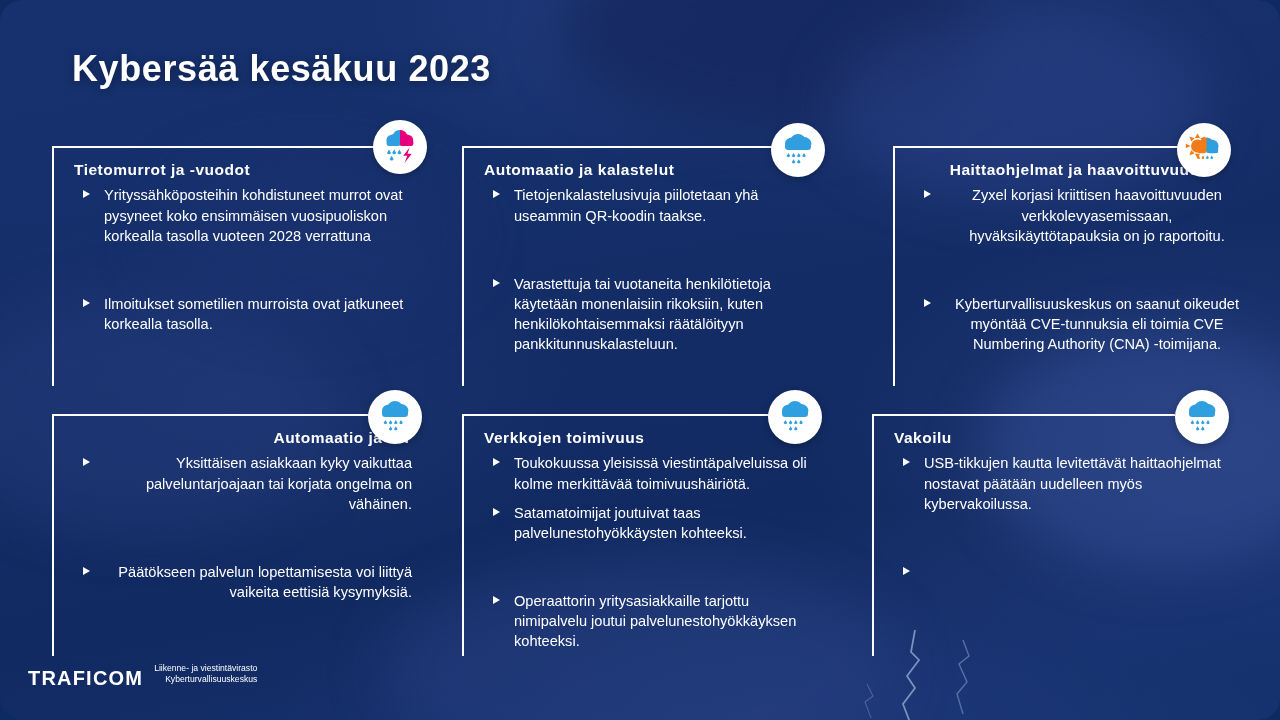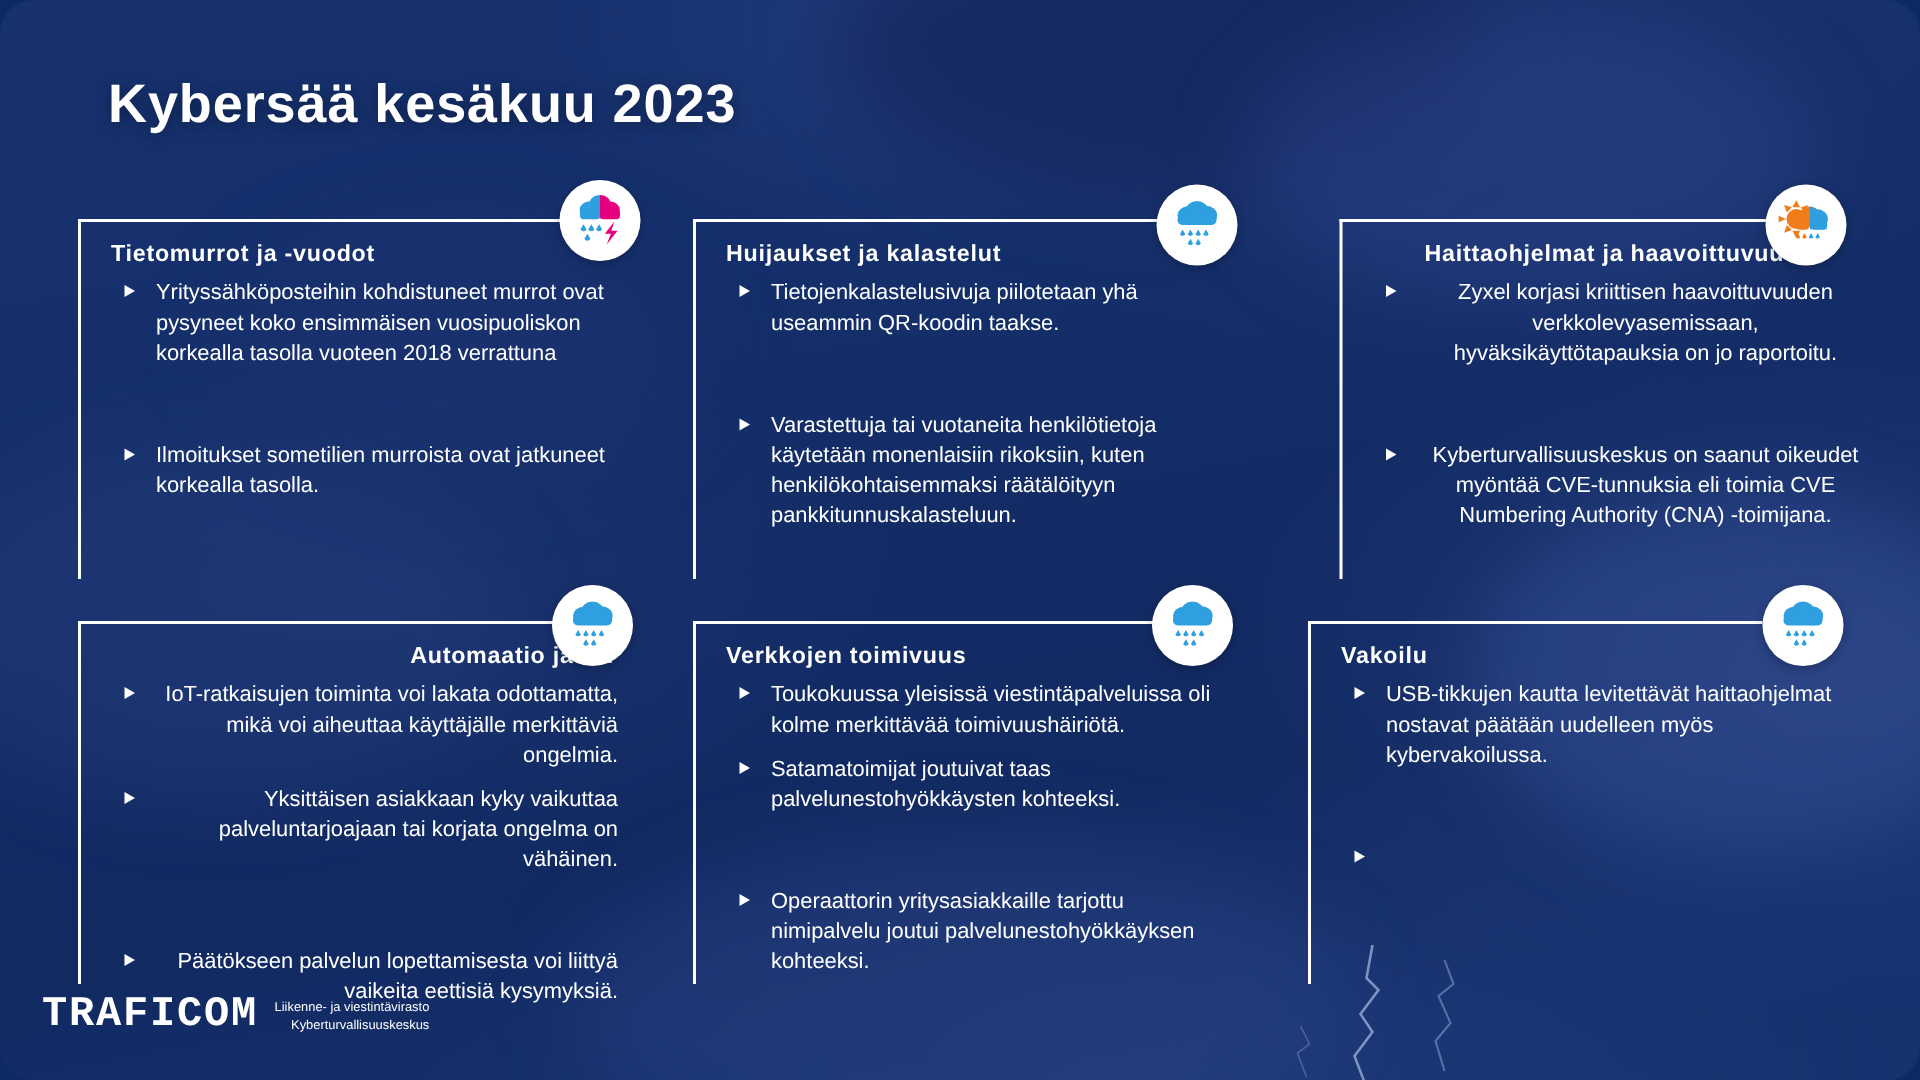--- a/index.html
+++ b/index.html
@@ -65,22 +65,22 @@
     position:absolute;width:54px;height:54px;border-radius:50%;
     background:#ffffff;
     display:flex;align-items:center;justify-content:center;
     box-shadow:0 2px 7px rgba(0,0,0,.25);
   }
   .badge svg{display:block;}
 
   
   #logo{position:absolute;left:28px;top:663px;display:flex;align-items:flex-end;}
   #logo .wordmark{
-    color:#ffffff;font-size:28px;font-weight:bold;letter-spacing:1.2px;
-    line-height:1;font-family:Liberation Mono, monospace;
+    color:#ffffff;font-size:20px;font-weight:bold;letter-spacing:1.2px;
+    line-height:1;font-family:Liberation Sans, sans-serif;
   }
   #logo .sub{margin-left:11px;padding-bottom:2px;color:#ffffff;font-size:8.6px;line-height:1.32;text-align:right;}
 </style>
 </head>
 <body>
 
 <div id="stage">
 
   <div class="cloudmass" style="left:560px;top:-70px;width:430px;height:200px;background:rgba(22,40,96,.9);"></div>
   <div class="cloudmass" style="left:830px;top:10px;width:380px;height:190px;background:rgba(46,70,140,.42);"></div>
@@ -98,21 +98,21 @@
   <div id="title">Kybersää kesäkuu 2023</div>
 
   <div class="card" style="left:52px;top:146px;width:360px;height:240px;padding-left:20px;">
     <div class="frame" style="height:240px;"></div>
     <div class="topline" style="width:325px;"></div>
     <div class="body">
       <h2>Tietomurrot ja -vuodot</h2>
       <ul class="bullets">
         <li>
           <span class="tri"></span>
-          <span>Yrityssähköposteihin kohdistuneet murrot ovat pysyneet koko ensimmäisen vuosipuoliskon korkealla tasolla vuoteen 2018 verrattuna</span>
+          <span>Yrityssähköposteihin kohdistuneet murrot ovat pysyneet koko ensimmäisen vuosipuoliskon korkealla tasolla vuoteen 2028 verrattuna</span>
         </li>
         <li>
           <span class="tri"></span>
           <span>Ilmoitukset sometilien murroista ovat jatkuneet korkealla tasolla.</span>
         </li>
       </ul>
     </div>
   </div>
   <div class="badge" style="left:373px;top:120px;">
     <svg width="38" height="36" viewBox="0 0 38 36">
@@ -129,21 +129,21 @@
         <path d="M18.4 20.5 l-2 3.4 a2.2 2.2 0 0 0 4 0 Z"></path>
       </g>
       <path d="M28.6 18.6 l-6.4 8.2 h4.1 l-2.8 7.2 l7.2 -9.2 h-4.2 Z" fill="#e6007e"></path>
     </svg>
   </div>
 
   <div class="card" style="left:462px;top:146px;width:360px;height:240px;">
     <div class="frame" style="height:240px;"></div>
     <div class="topline" style="width:310px;"></div>
     <div class="body">
-      <h2>Huijaukset ja kalastelut</h2>
+      <h2>Automaatio ja kalastelut</h2>
       <ul class="bullets">
         <li>
           <span class="tri"></span>
           <span>Tietojenkalastelusivuja piilotetaan yhä useammin QR-koodin taakse.</span>
         </li>
         <li>
           <span class="tri"></span>
           <span>Varastettuja tai vuotaneita henkilötietoja käytetään monenlaisiin rikoksiin, kuten henkilökohtaisemmaksi räätälöityyn pankkitunnuskalasteluun.</span>
         </li>
       </ul>
@@ -212,24 +212,20 @@
   </div>
 
   <div class="card" style="left:52px;top:414px;width:360px;height:242px;text-align:right;">
     <div class="frame" style="height:242px;"></div>
     <div class="topline" style="width:318px;"></div>
     <div class="body">
       <h2>Automaatio ja IoT</h2>
       <ul class="bullets">
         <li>
           <span class="tri"></span>
-          <span>IoT-ratkaisujen toiminta voi lakata odottamatta, mikä voi aiheuttaa käyttäjälle merkittäviä ongelmia.</span>
-        </li>
-        <li>
-          <span class="tri"></span>
           <span>Yksittäisen asiakkaan kyky vaikuttaa palveluntarjoajaan tai korjata ongelma on vähäinen.</span>
         </li>
         <li>
           <span class="tri"></span>
           <span>Päätökseen palvelun lopettamisesta voi liittyä vaikeita eettisiä kysymyksiä.</span>
         </li>
       </ul>
     </div>
   </div>
   <div class="badge" style="left:368px;top:390px;">

